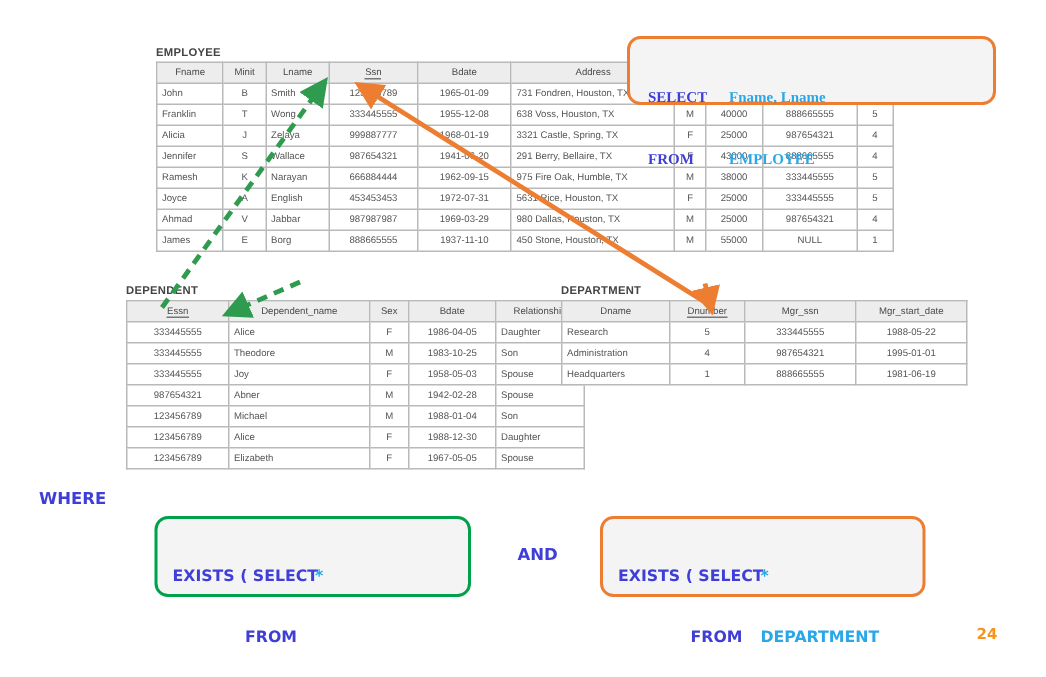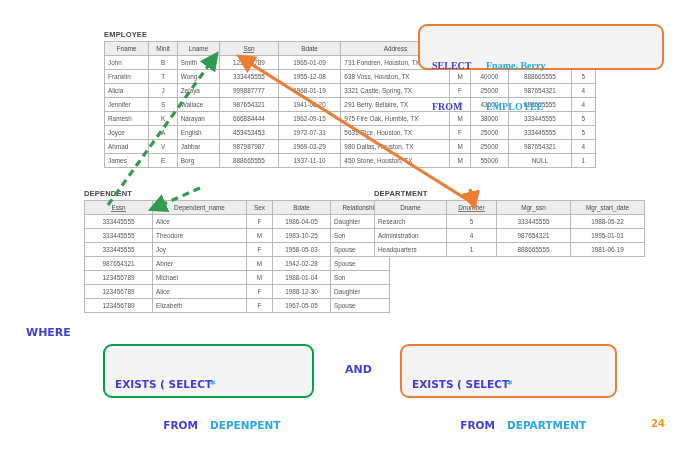--- a/index.html
+++ b/index.html
@@ -343,38 +343,37 @@
     <path d="M470,189 L474,206" stroke="#ED7D31" stroke-width="3.2" fill="none" marker-end="url(#ah-orange)"></path>
 
     <path d="M108,205 L216,55" stroke="#2E9B4F" stroke-width="3.2" fill="none" stroke-dasharray="7,5" marker-end="url(#ah-green)"></path>
 
     <path d="M200,188 L152,209" stroke="#2E9B4F" stroke-width="3.2" fill="none" stroke-dasharray="7,5" marker-end="url(#ah-green)"></path>
   </svg>
 
   <div class="callout orange" style="left:418px;top:24px;width:246px;height:46px;padding:6px 0 0 12px;font-size:10px;font-family:Liberation Serif, serif;">
     <div class="sqlline">
       <span class="a kw">SELECT</span>
-      <span class="b obj">Fname, Berry</span>
+      <span class="b obj">Fname, Lname</span>
     </div>
     <div class="sqlline">
       <span class="a kw">FROM</span>
       <span class="b obj">EMPLOYEE</span>
     </div>
   </div>
 
   <div class="loose" style="left:26px;top:326px;font-size:11px;">WHERE</div>
 
   <div class="callout green" style="left:103px;top:344px;width:211px;height:54px;padding:5px 0 0 10px;font-size:10.5px;">
     <div class="sqlline">
       <span class="a kw" style="width:95px;flex:0 0 95px;">EXISTS ( SELECT</span>
       <span class="b obj">*</span>
     </div>
     <div class="sqlline">
       <span class="a kw" style="width:95px;flex:0 0 95px;text-align:right;padding-right:12px;box-sizing:border-box;">FROM</span>
-      <span class="b obj">DEPENPENT</span>
     </div>
     
   </div>
 
   <div class="loose" style="left:345px;top:363px;font-size:11px;">AND</div>
 
   <div class="callout orange" style="left:400px;top:344px;width:217px;height:54px;padding:5px 0 0 10px;font-size:10.5px;">
     <div class="sqlline">
       <span class="a kw" style="width:95px;flex:0 0 95px;">EXISTS ( SELECT</span>
       <span class="b obj">*</span>

